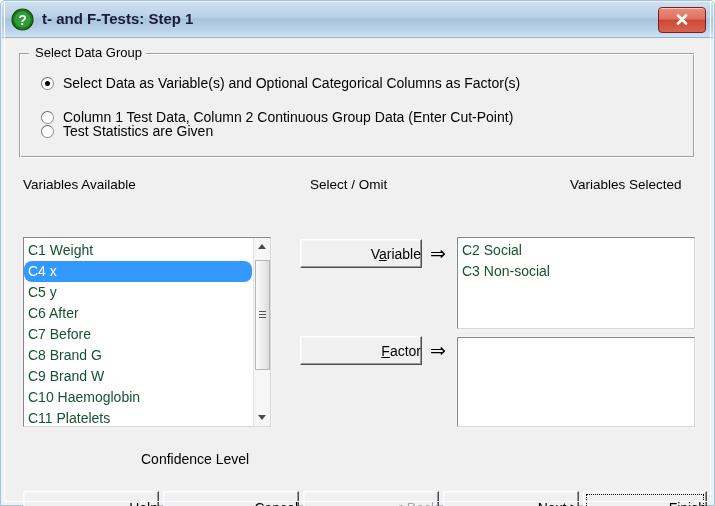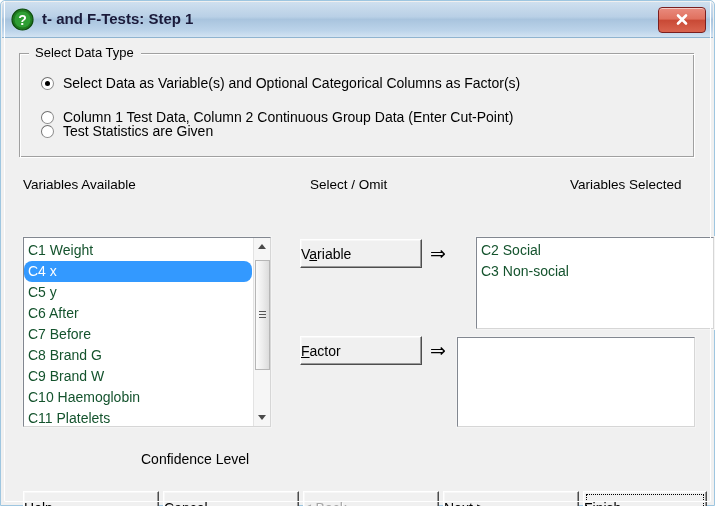--- a/index.html
+++ b/index.html
@@ -167,21 +167,21 @@
     position: absolute;
     box-sizing: border-box;
     background: #ffffff;
     border: 1px solid #828790;
     border-right-color: #d6d6d6;
     border-bottom-color: #d6d6d6;
     box-shadow: 0 0 0 1px #f4f4f4;
     overflow: hidden;
   }
   #list-available { left: 18px; top: 198px; width: 248px; height: 190px; }
-  #list-selected  { left: 452px; top: 198px; width: 238px; height:  92px; margin-left: 19px; }
+  #list-selected  { left: 452px; top: 198px; width: 238px; height:  92px; }
   #list-factor    { left: 452px; top: 298px; width: 238px; height:  90px; }
 
   .list-inner {
     position: absolute;
     left: 0; top: 0; right: 0; bottom: 0;
     padding: 2px 0 0 0;
   }
   #list-available .list-inner { right: 18px; }
 
   .list-item {
@@ -253,21 +253,21 @@
     background: #f0f0f0;
     border: 1px solid #ffffff;
     border-right-color: #4d4d4d;
     border-bottom-color: #4d4d4d;
     box-shadow: inset -1px -1px 0 #9a9a9a, inset 1px 1px 0 #f7f7f7;
     font-family: "Liberation Sans", sans-serif;
     font-size: 14px;
     color: #000000;
     display: flex;
     align-items: center;
-    justify-content: flex-start;
+    justify-content: flex-end;
     cursor: pointer;
     user-select: none;
   }
   .btn.disabled { color: #a6a6a6; text-shadow: 1px 1px 0 #ffffff; cursor: default; }
   .btn.default-btn::before {
     content: "";
     position: absolute;
     left: 2px; top: 2px; right: 2px; bottom: 2px;
     border: 1px dotted #000000;
   }
@@ -338,21 +338,21 @@
         </g>
       </svg>
     </div>
   </div>
 
   <div id="client">
 
     <div class="groupbox-shadow"></div>
     <div class="groupbox"></div>
     <div class="legend-mask" style="width:112px;"></div>
-    <div class="groupbox-legend">Select Data Type</div>
+    <div class="groupbox-legend">Select Data Group</div>
 
     <div class="radio-row" style="top:34px;">
       <span class="radio-mark checked"></span>
       <span class="radio-label">Select Data as Variable(s) and Optional Categorical Columns as Factor(s)</span>
     </div>
     <div class="radio-row" style="top:68px;">
       <span class="radio-mark"></span>
       <span class="radio-label">Column 1 Test Data, Column 2 Continuous Group Data (Enter Cut-Point)</span>
     </div>
     <div class="radio-row" style="top:82px;">

